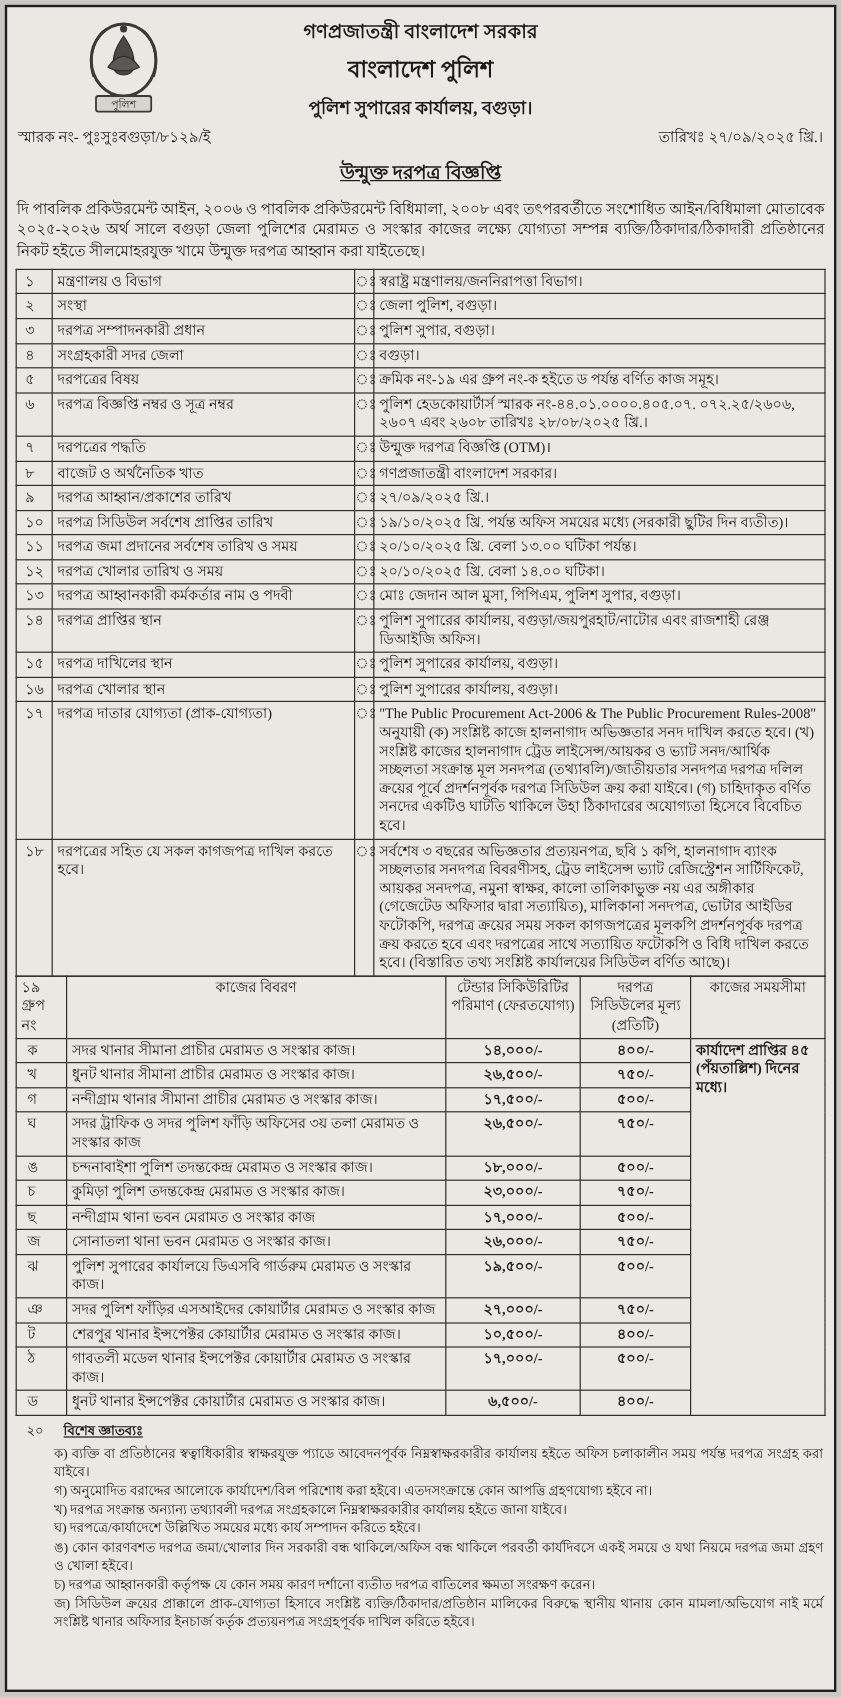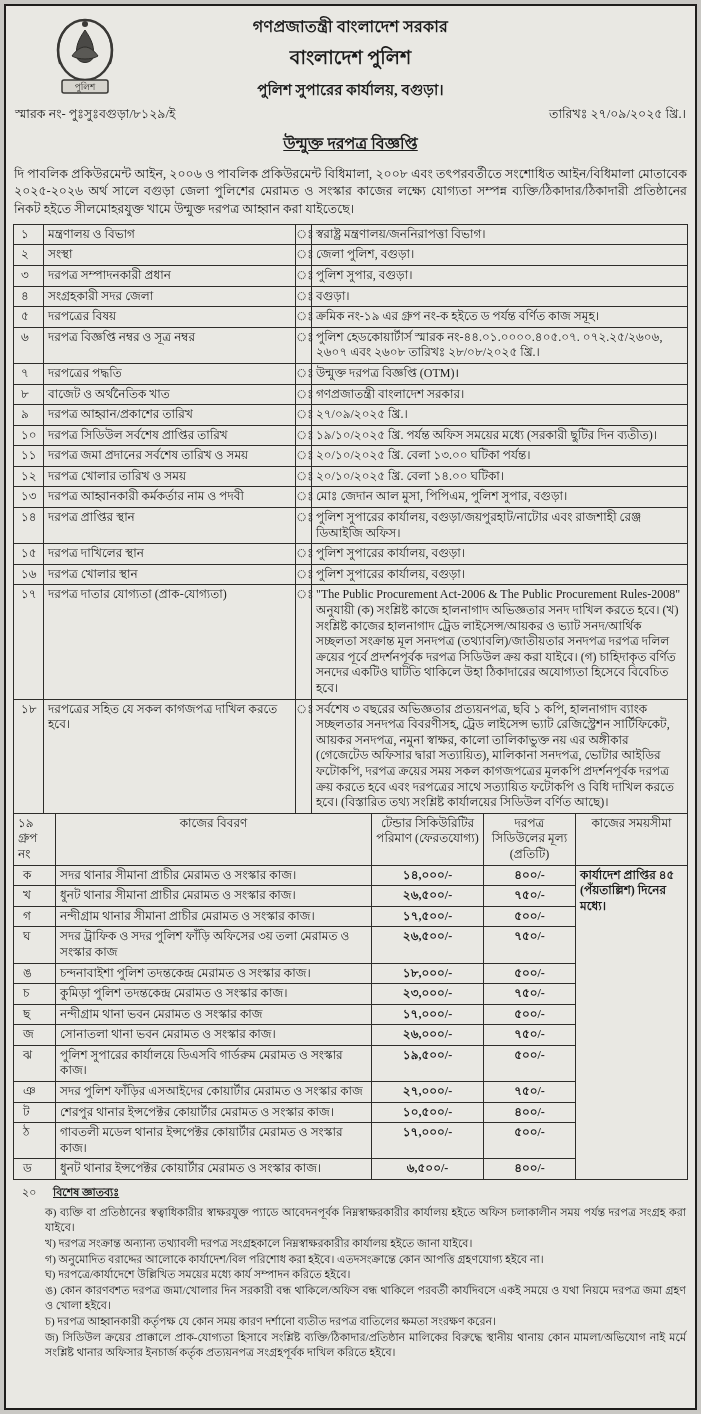--- a/index.html
+++ b/index.html
@@ -12,21 +12,21 @@
   }
   .doc {
     position: absolute;
     left: 4px; top: 4px; right: 4px; bottom: 4px;
     background: #e9e8e3;
     border: 2px solid #1f1e1c;
     padding: 6px 7px 4px 7px;
   }
   
   .header { position: relative; text-align: center; padding-top: 2px; min-height: 88px; }
-  .logo { position: absolute; left: 35px; top: 2px; width: 74px; height: 86px; }
+  .logo { position: absolute; left: 53px; top: 2px; width: 74px; height: 86px; }
   .hdr-govt  { font-size: 16px; font-weight: bold; letter-spacing: .2px; }
   .hdr-org   { font-size: 19px; font-weight: bold; margin-top: 2px; }
   .hdr-office{ font-size: 15px; font-weight: bold; margin-top: 3px; }
   .memo-line { display: flex; justify-content: space-between; font-size: 12.5px; margin-top: 2px; padding: 0 2px; align-items: center; }
   .notice-title {
     text-align: center; font-size: 16px; font-weight: bold;
     text-decoration: underline; margin: 6px 0 8px 0;
   }
   .intro {
     font-size: 12.5px; line-height: 1.38; text-align: justify;
@@ -295,22 +295,22 @@
         <td class="amt">৪০০/-</td>
       </tr>
     </tbody>
   </table>
 
   <div class="notes-row">
     <div class="notes-sl">২০</div>
     <div class="notes-body">
       <div class="notes-title">বিশেষ জ্ঞাতব্যঃ</div>
       <div class="note-item">ক) ব্যক্তি বা প্রতিষ্ঠানের স্বত্বাধিকারীর স্বাক্ষরযুক্ত প্যাডে আবেদনপূর্বক নিম্নস্বাক্ষরকারীর কার্যালয় হইতে অফিস চলাকালীন সময় পর্যন্ত দরপত্র সংগ্রহ করা যাইবে।</div>
+      <div class="note-item">গ) অনুমোদিত বরাদ্দের আলোকে কার্যাদেশ/বিল পরিশোধ করা হইবে। এতদসংক্রান্তে কোন আপত্তি গ্রহণযোগ্য হইবে না।</div>
       <div class="note-item">খ) দরপত্র সংক্রান্ত অন্যান্য তথ্যাবলী দরপত্র সংগ্রহকালে নিম্নস্বাক্ষরকারীর কার্যালয় হইতে জানা যাইবে।</div>
-      <div class="note-item">গ) অনুমোদিত বরাদ্দের আলোকে কার্যাদেশ/বিল পরিশোধ করা হইবে। এতদসংক্রান্তে কোন আপত্তি গ্রহণযোগ্য হইবে না।</div>
       <div class="note-item">ঘ) দরপত্রে/কার্যাদেশে উল্লিখিত সময়ের মধ্যে কার্য সম্পাদন করিতে হইবে।</div>
       <div class="note-item">ঙ) কোন কারণবশত দরপত্র জমা/খোলার দিন সরকারী বন্ধ থাকিলে/অফিস বন্ধ থাকিলে পরবর্তী কার্যদিবসে একই সময়ে ও যথা নিয়মে দরপত্র জমা গ্রহণ ও খোলা হইবে।</div>
       <div class="note-item">চ) দরপত্র আহ্বানকারী কর্তৃপক্ষ যে কোন সময় কারণ দর্শানো ব্যতীত দরপত্র বাতিলের ক্ষমতা সংরক্ষণ করেন।</div>
       <div class="note-item">জ) সিডিউল ক্রয়ের প্রাক্কালে প্রাক-যোগ্যতা হিসাবে সংশ্লিষ্ট ব্যক্তি/ঠিকাদার/প্রতিষ্ঠান মালিকের বিরুদ্ধে স্থানীয় থানায় কোন মামলা/অভিযোগ নাই মর্মে সংশ্লিষ্ট থানার অফিসার ইনচার্জ কর্তৃক প্রত্যয়নপত্র সংগ্রহপূর্বক দাখিল করিতে হইবে।</div>
     </div>
   </div>
 
 </div>
 
 </body></html>

